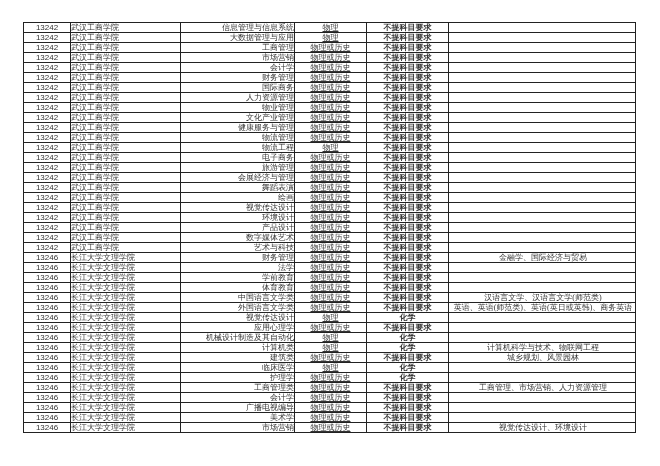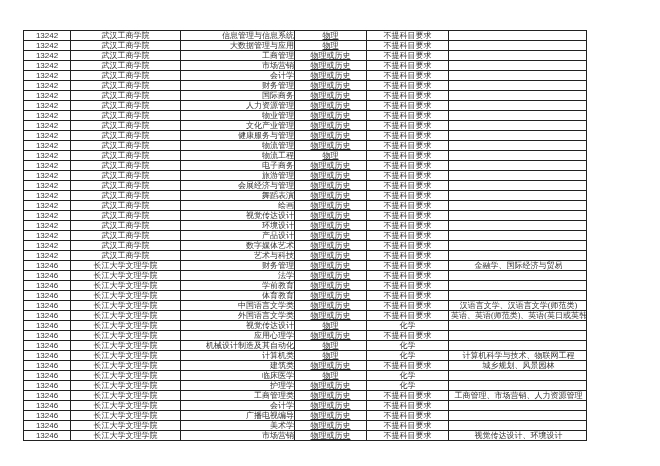--- a/index.html
+++ b/index.html
@@ -1,38 +1,38 @@
 <!DOCTYPE html>
 <html><head>
 <meta charset="utf-8">
 <style>
   html, body { margin: 0; padding: 0; background: #ffffff; }
   body { width: 660px; height: 466px; position: relative; overflow: hidden; }
   .sheet {
-    position: absolute; left: 23px; top: 30px;
+    position: absolute; left: 23px; top: 22px;
     border-collapse: collapse;
     table-layout: fixed;
-    width: 564px;
+    width: 613px;
     padding-left: 42px;
   }
   .sheet td {
     height: 9px;
     padding: 0;
     border: 1px solid #222;
     font-size: 8px;
     line-height: 9px;
     white-space: nowrap;
     overflow: hidden;
     color: #333;
   }
   .c-code { width: 46px; text-align: center; font-family: "Liberation Sans", sans-serif; color: #111; font-size: 8.5px; }
-  .c-school { width: 109px; text-align: center; font-family: "Liberation Serif", serif; color: #555; }
+  .c-school { width: 109px; font-family: "Liberation Serif", serif; color: #555; }
   .c-major { width: 113px; text-align: right; font-family: "Liberation Serif", serif; color: #444; }
   .c-first { width: 71px; text-align: center; font-family: "Liberation Serif", serif; color: #444; text-decoration: underline; }
-  .c-second { width: 81px; text-align: center; font-family: "Liberation Serif", serif; color: #444; }
+  .c-second { width: 81px; text-align: center; font-family: "Liberation Serif", serif; color: #444; font-weight: bold; }
   .c-note { width: auto; text-align: center; padding-left: 2px !important; font-family: "Liberation Serif", serif; color: #444; font-size: 7.5px; }
 </style>
 </head>
 <body>
 
 <table class="sheet">
   <tbody id="rows">
       <tr>
         <td class="c-code">13242</td>
         <td class="c-school">武汉工商学院</td>

